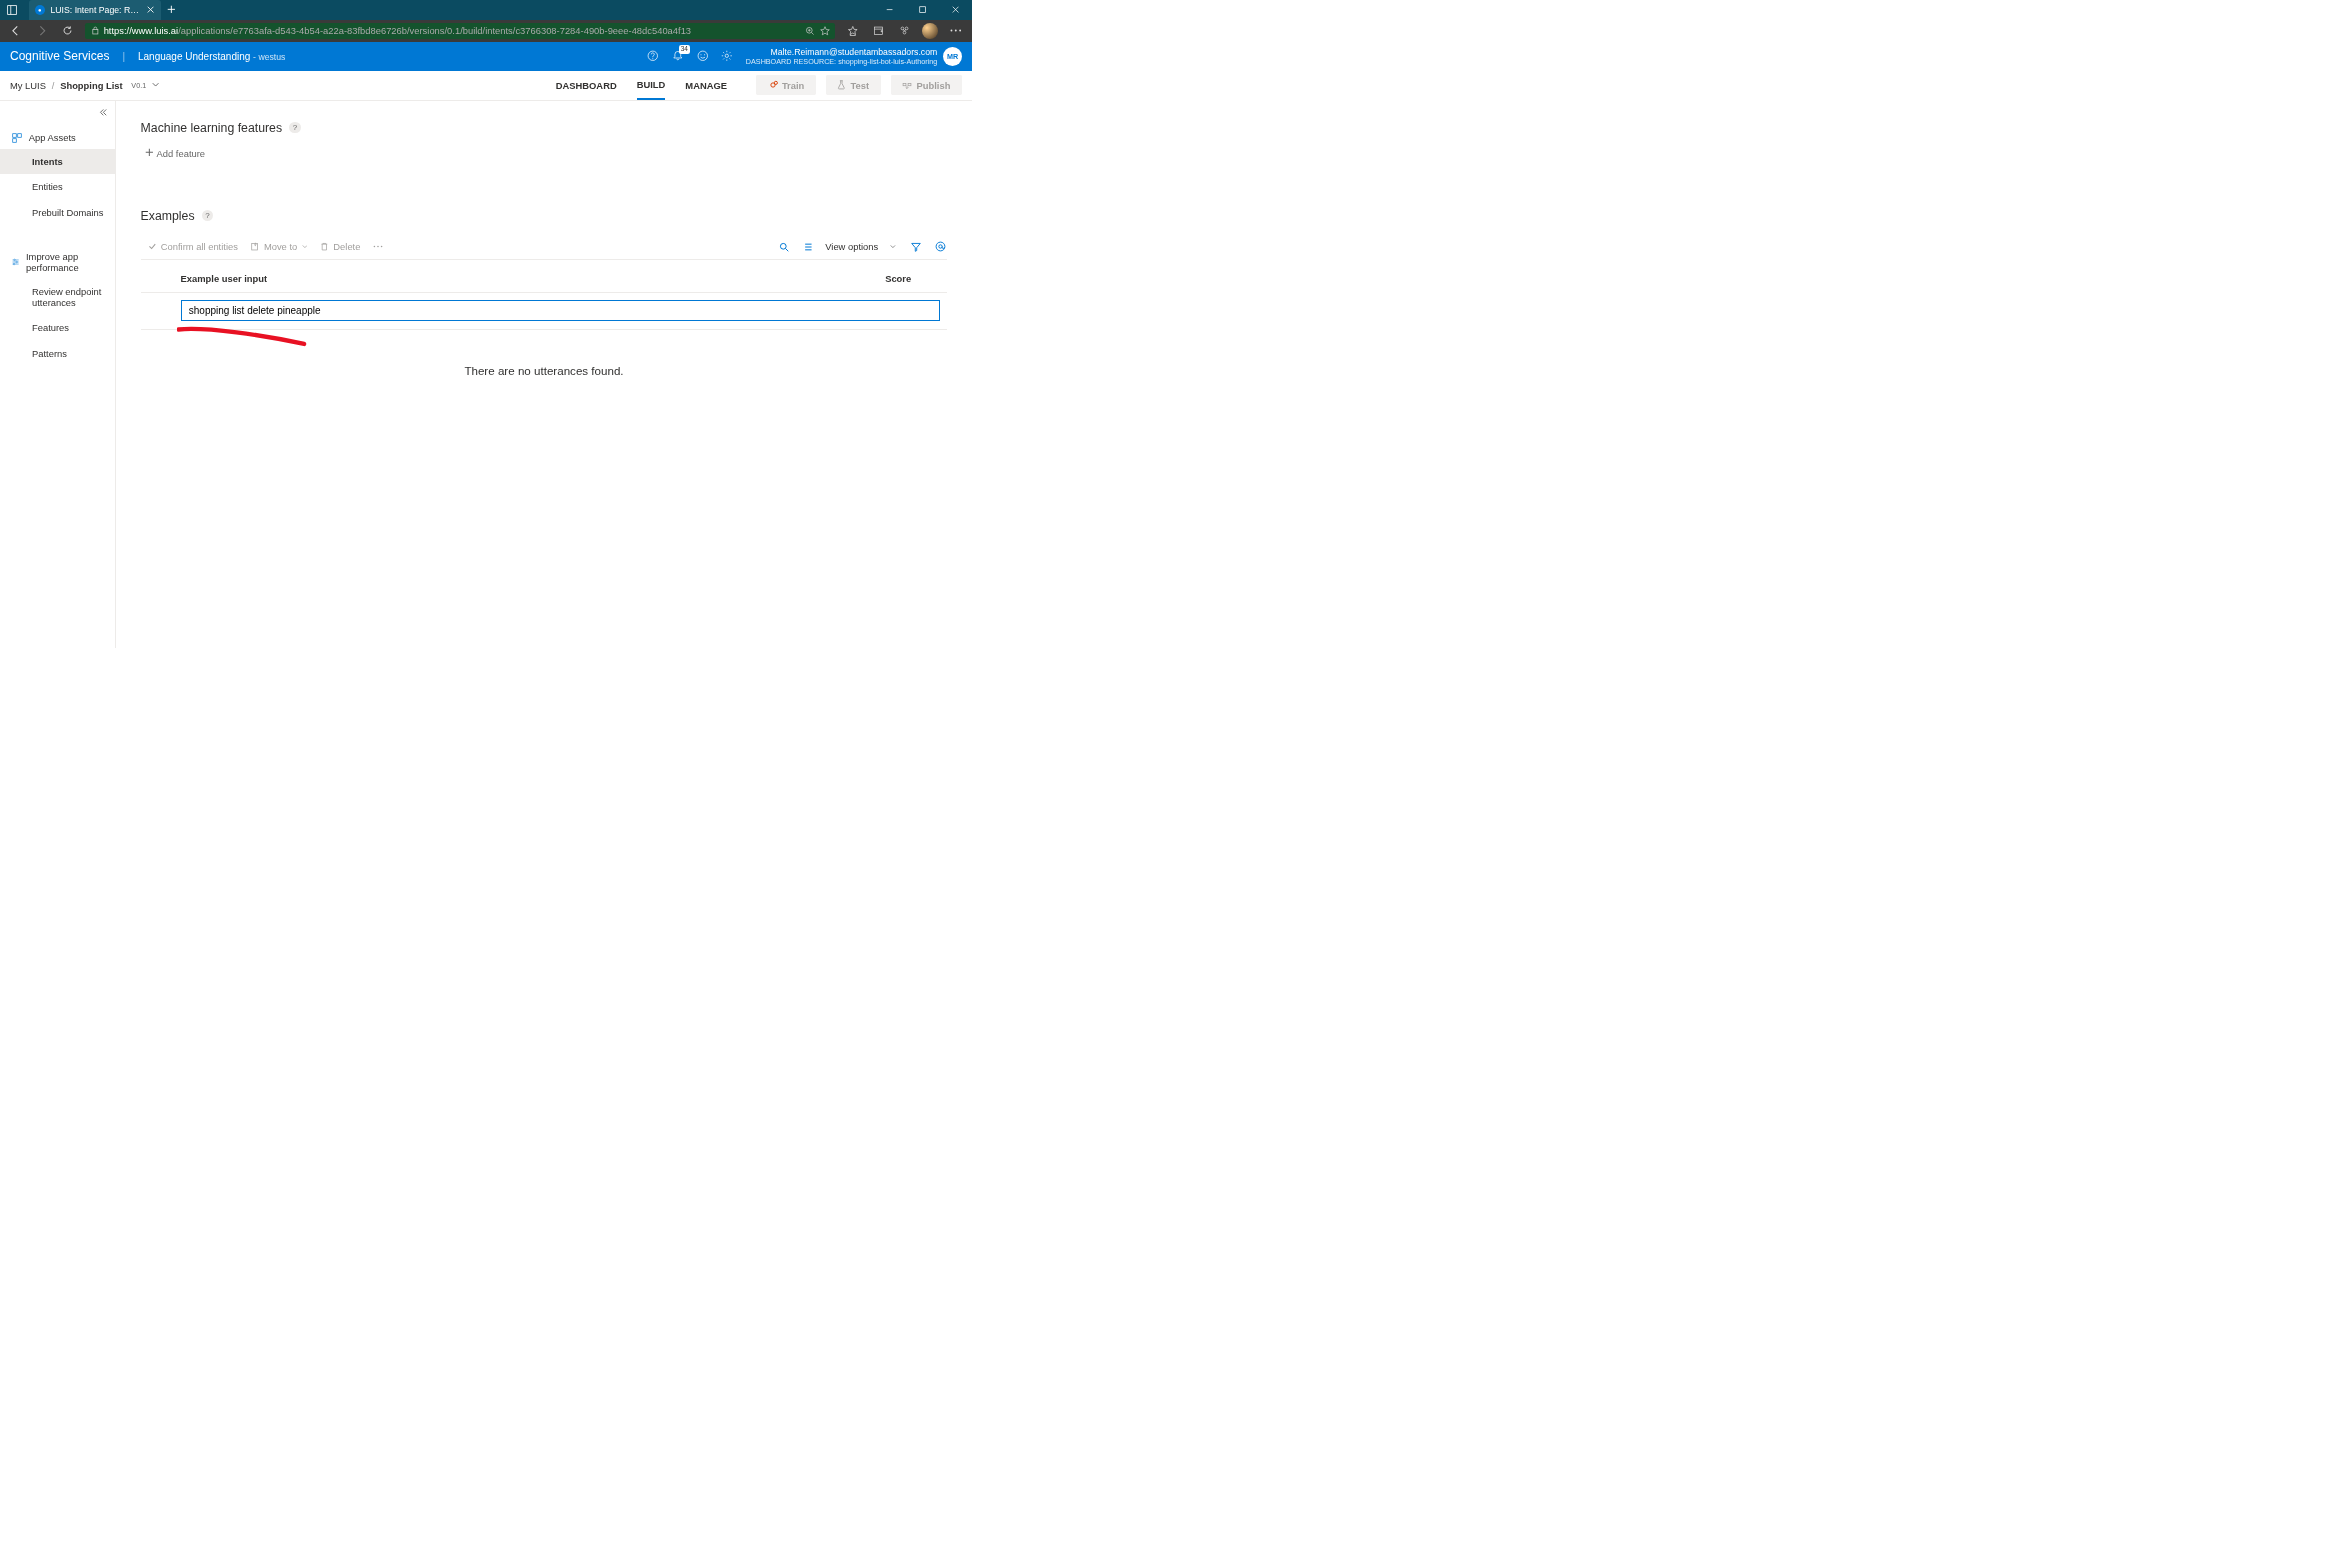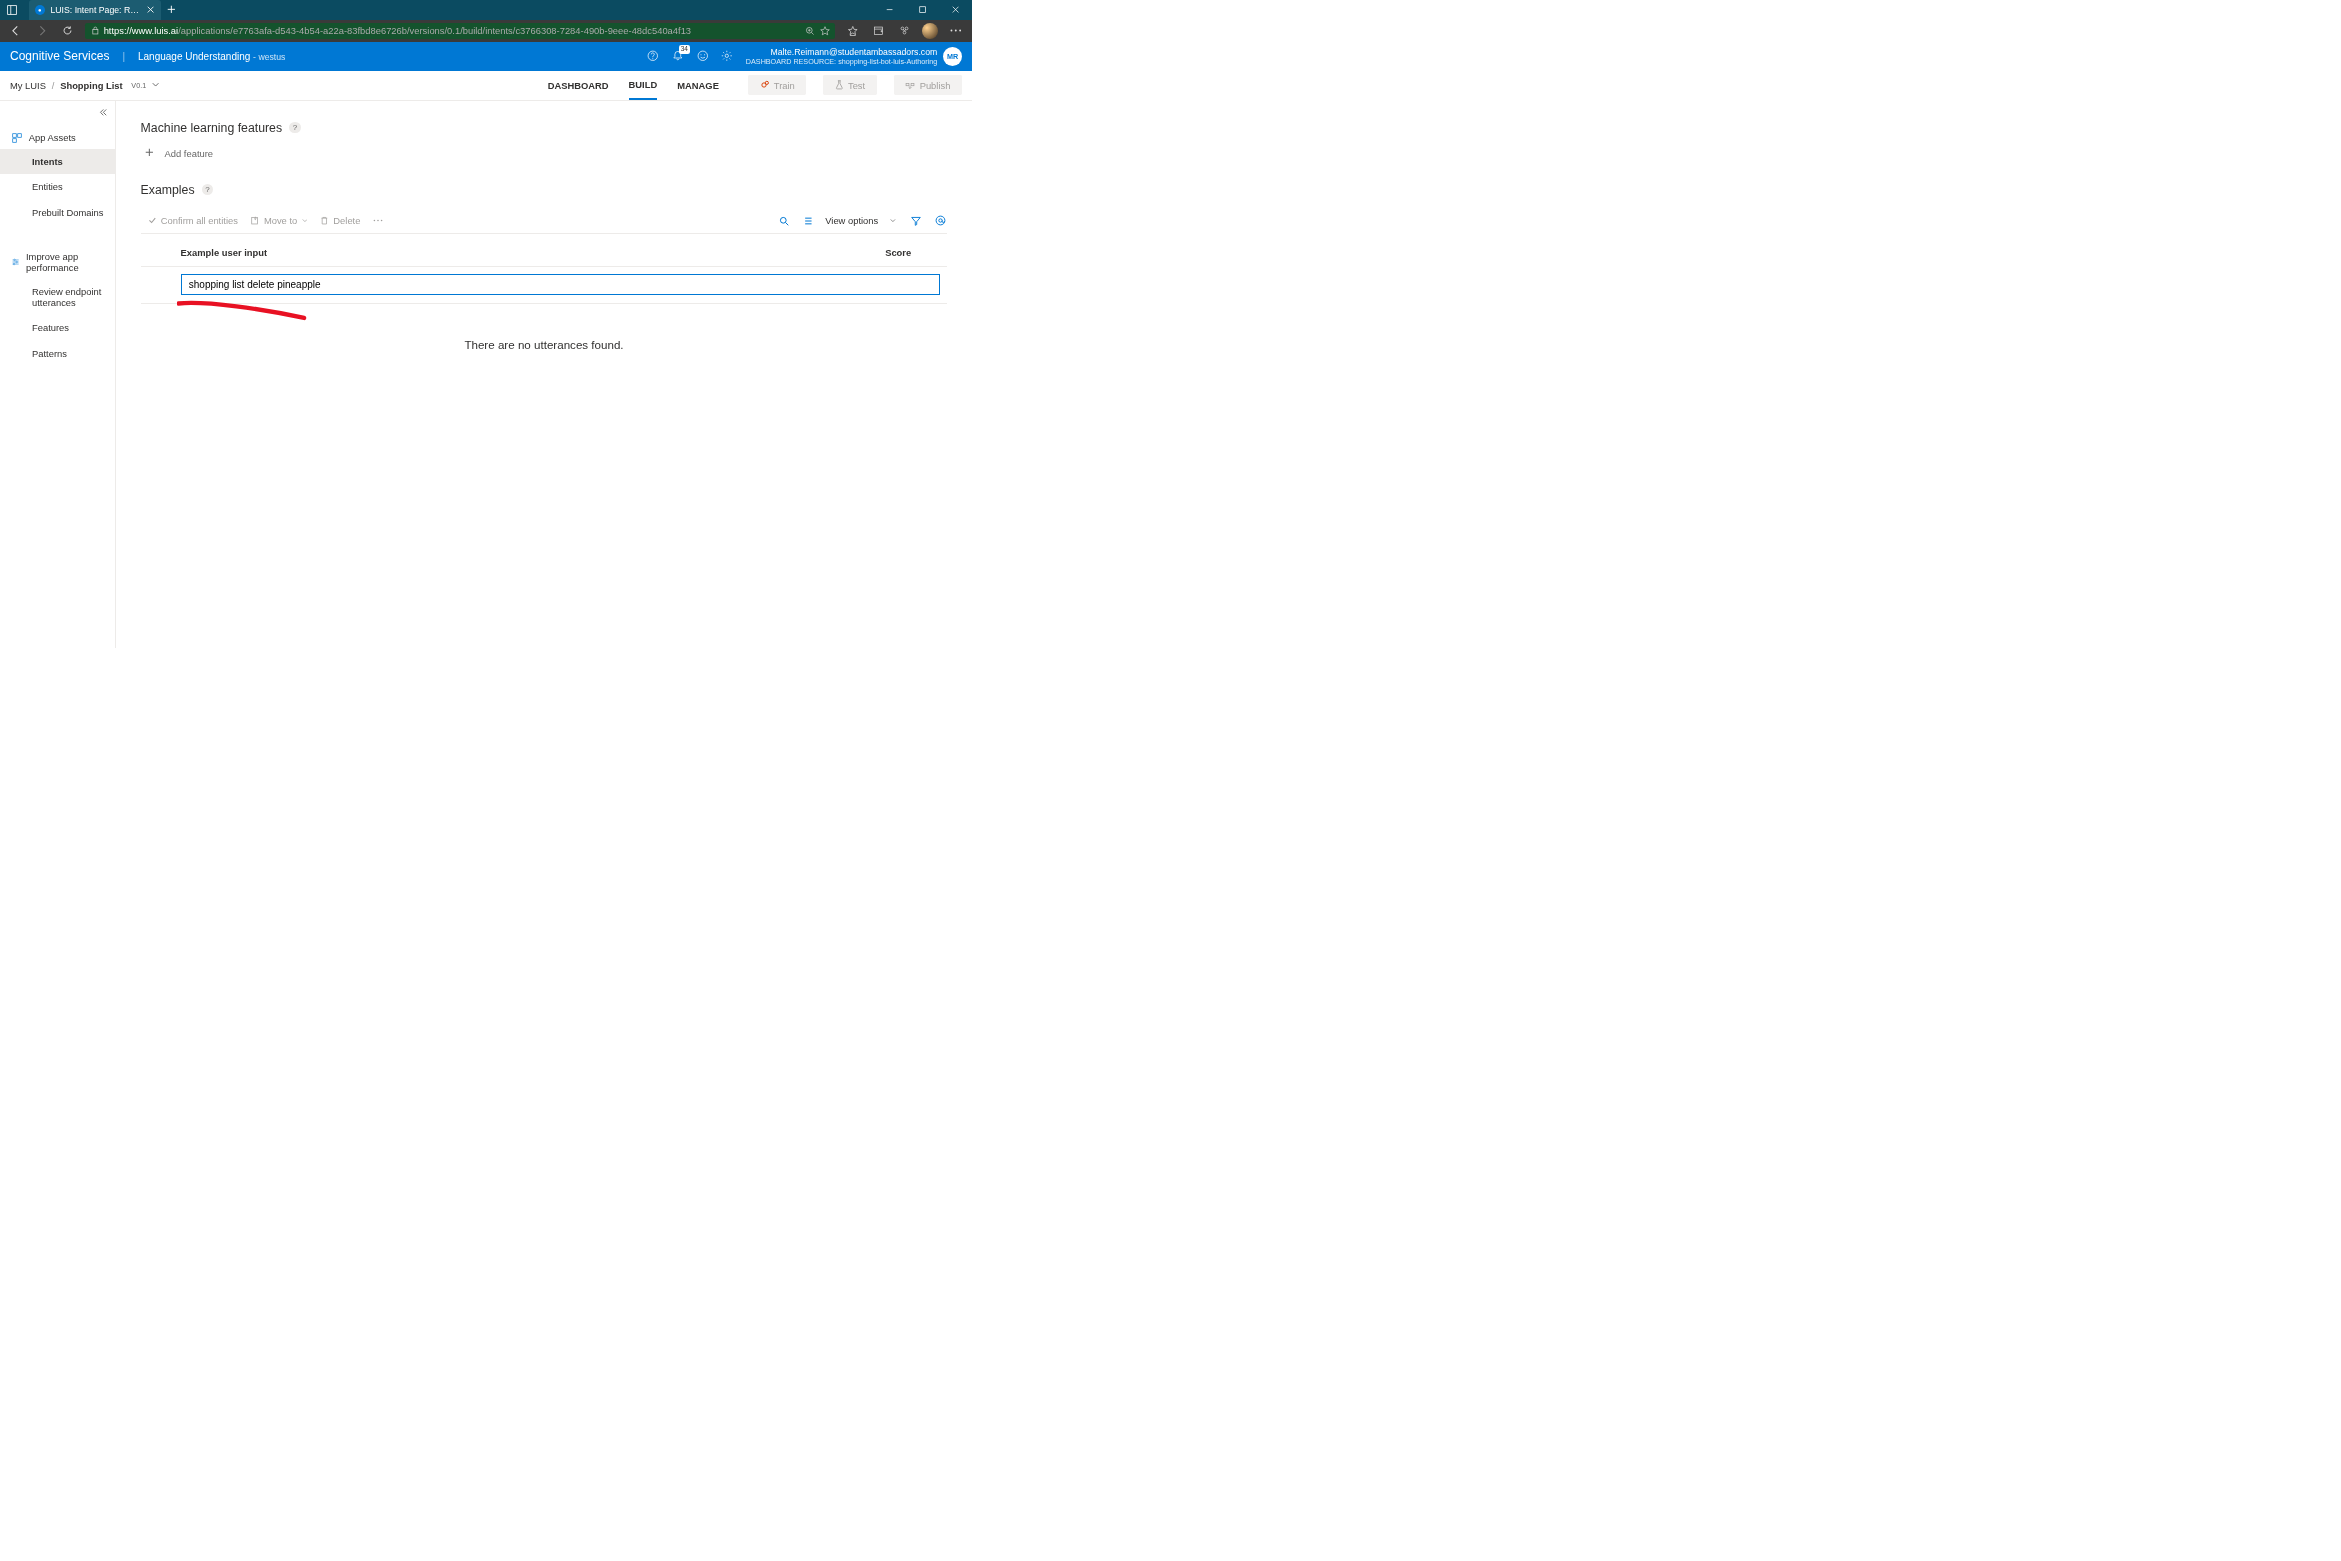--- a/index.html
+++ b/index.html
@@ -49,21 +49,21 @@
   .cmdbar { height: 30px; border-bottom: 0.7px solid #edebe9; display: flex; align-items: center; padding: 0 10px; }
   .crumbs { display: flex; align-items: center; gap: 5.8px; font-size: 9.4px; }
   .crumbs .crumb { color: #323130; }
   .crumbs .sep { color: #999; }
   .crumbs .strong { font-weight: 600; }
   .crumbs .version { font-size: 7.2px; color: #666; margin-left: 2.9px; }
   .crumbs .chev { color: #666; }
   .tabs { margin-left: auto; display: flex; gap: 20px; height: 100%; align-items: center; }
   .tab-item { font-size: 9.4px; font-weight: 600; height: 100%; display: flex; align-items: center; cursor: pointer; }
   .tab-item.active { border-bottom: 2.2px solid #0078d4; }
-  .actions { display: flex; gap: 17px; margin-left: 29px; }
+  .actions { display: flex; gap: 10px; margin-left: 29px; font-weight: bold; }
   .act-btn { height: 20px; padding: 0 11.6px; background: #f3f2f1; color: #a19f9d; display: flex; align-items: center; gap: 4.3px; font-size: 9.4px; border-radius: 1.4px; cursor: pointer; }
   .act-btn.train svg path, .act-btn.train svg circle { stroke: #d83b01; }
   .act-btn.train span { color: #a19f9d; }
 
   
   .body { display: flex; height: calc(100% - 19.5px - 22px - 29px - 30px); }
   .sidebar { width: 116px; border-right: 0.7px solid #edebe9; padding-top: 5.8px; position: relative; }
   .collapse { position: absolute; top: 7.2px; right: 7.2px; color: #666; cursor: pointer; }
   .side-group { margin-top: 20px; }
   .side-head { display: flex; align-items: center; gap: 7.2px; padding: 5.8px 11.6px; font-size: 9.4px; cursor: pointer; }
@@ -71,21 +71,21 @@
   .side-item { padding: 7.2px 11.6px 7.2px 32px; font-size: 9.4px; cursor: pointer; }
   .side-item.selected { background: #edebe9; font-weight: 600; }
 
   .main { flex: 1; padding: 20px 24.6px 0 24.6px; overflow: auto; }
   .page-title { display: flex; align-items: center; gap: 10px; margin-bottom: 24.6px; }
   .page-title h1 { font-size: 17.3px; font-weight: 600; }
   .edit-icon { color: #0078d4; cursor: pointer; }
 
   .section-title { font-size: 12.3px; font-weight: 400; display: flex; align-items: center; gap: 7.2px; margin-bottom: 13px; }
   .help { width: 11.6px; height: 11.6px; border-radius: 50%; background: #edebe9; color: #666; font-size: 8px; display: flex; align-items: center; justify-content: center; cursor: pointer; }
-  .add-feature { display: flex; align-items: flex-start; gap: 11px; color: #666; font-size: 9.4px; cursor: pointer; margin-bottom: 24px; margin-left: 4.3px; }
+  .add-feature { display: flex; align-items: flex-start; gap: 3px; color: #666; font-size: 9.4px; cursor: pointer; margin-bottom: 50px; margin-left: 4.3px; }
 
   .ex-toolbar { display: flex; align-items: center; gap: 13px; border-bottom: 0.7px solid #edebe9; padding: 5.8px 1.4px 7.2px 7.2px; color: #a19f9d; font-size: 9.4px; margin-bottom: 5.8px; }
   .ex-tool { display: flex; align-items: center; gap: 4.3px; cursor: pointer; }
   .ex-toolbar .right { margin-left: auto; display: flex; align-items: center; gap: 14.5px; color: #0078d4; }
   .ex-toolbar .right .dark { color: #323130; display: flex; align-items: center; gap: 12px; }
 
   .ex-headers { display: flex; padding: 7.2px 7.2px 7.2px 40px; font-size: 9.4px; font-weight: 600; border-bottom: 0.7px solid #edebe9; }
   .ex-headers .col-input { flex: 1; }
   .ex-headers .col-score { width: 87px; text-align: right; padding-right: 29px; }
 

